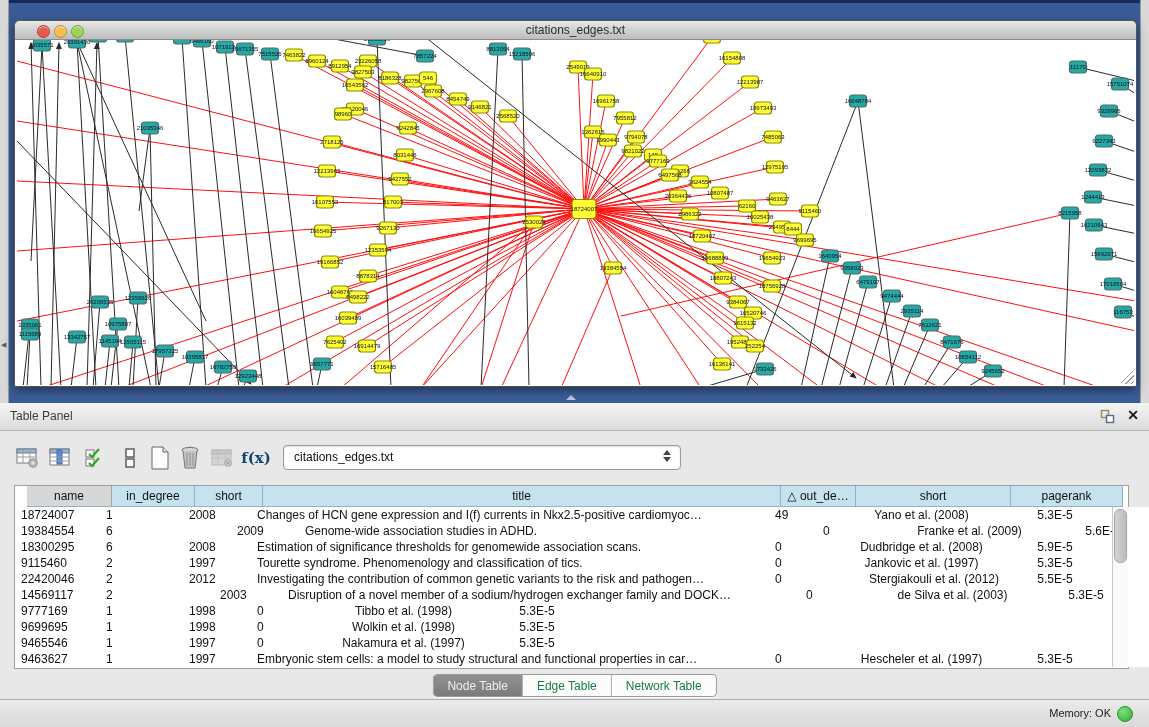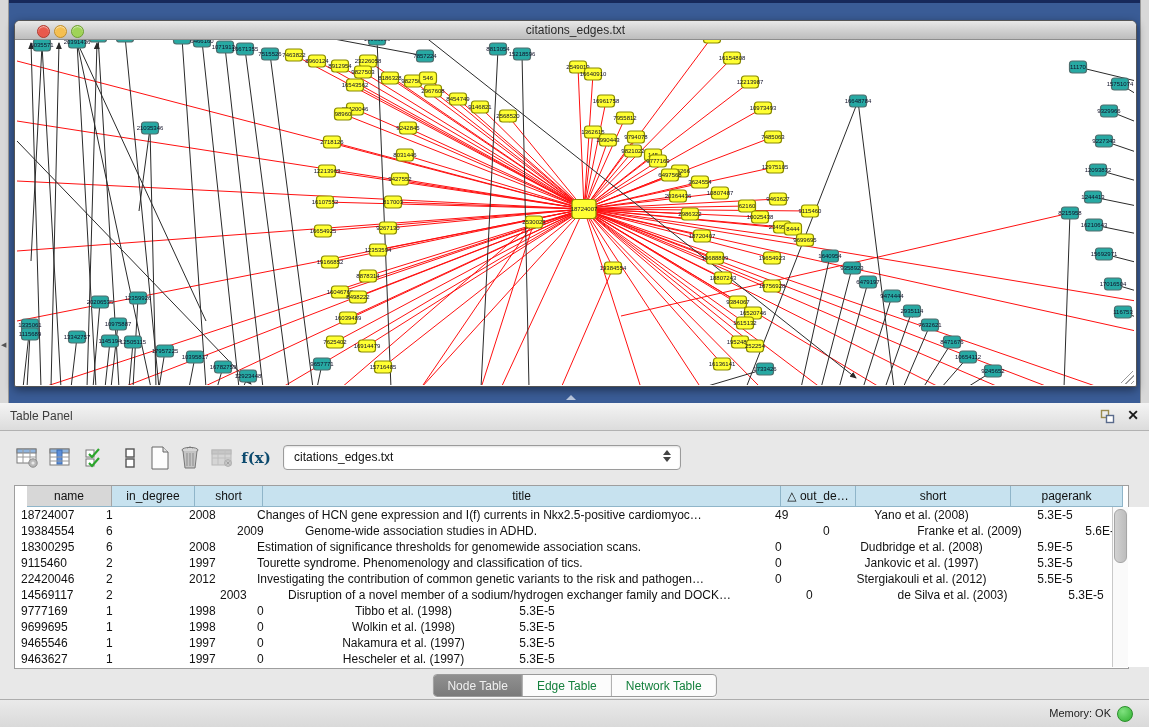--- a/index.html
+++ b/index.html
@@ -899,21 +899,21 @@
         <div class="td" style="width: 75px;">0</div>
         <div class="td center" style="width: 155px;">Jankovic et al. (1997)</div>
         <div class="td center" style="width: 112px;">5.3E-5</div>
       </div>
       <div class="tr">
         <div class="td" style="width: 85px;">22420046</div>
         <div class="td" style="width: 83px;">2</div>
         <div class="td" style="width: 68px;">2012</div>
         <div class="td" style="width: 518px;">Investigating the contribution of common genetic variants to the risk and pathogen…</div>
         <div class="td" style="width: 75px;">0</div>
-        <div class="td center" style="width: 155px;">Stergiakouli et al. (2012)</div>
+        <div class="td center" style="width: 155px; text-align: right;">Stergiakouli et al. (2012)</div>
         <div class="td center" style="width: 112px;">5.5E-5</div>
       </div>
       <div class="tr">
         <div class="td" style="width: 85px;">14569117</div>
         <div class="td" style="width: 83px;">2</div>
         <div class="td" style="width: 68px; margin-left: 31px;">2003</div>
         <div class="td" style="width: 518px;">Disruption of a novel member of a sodium/hydrogen exchanger family and DOCK…</div>
         <div class="td" style="width: 75px;">0</div>
         <div class="td center" style="width: 155px;">de Silva et al. (2003)</div>
         <div class="td center" style="width: 112px;">5.3E-5</div>
@@ -939,20 +939,21 @@
         <div class="td" style="width: 83px;">1</div>
         <div class="td" style="width: 68px;">1997</div>
         <div class="td" style="width: 75px;">0</div>
         <div class="td center" style="width: 155px;">Nakamura et al. (1997)</div>
         <div class="td center" style="width: 112px;">5.3E-5</div>
       </div>
       <div class="tr">
         <div class="td" style="width: 85px;">9463627</div>
         <div class="td" style="width: 83px;">1</div>
         <div class="td" style="width: 68px;">1997</div>
+        <div class="td" style="width: 518px;">Embryonic stem cells: a model to study structural and functional properties in car…</div>
         <div class="td" style="width: 75px;">0</div>
         <div class="td center" style="width: 155px;">Hescheler et al. (1997)</div>
         <div class="td center" style="width: 112px;">5.3E-5</div>
       </div>
     </div>
   <div class="vscroll">
     <div class="vthumb"></div>
   </div>
 </div>
 

